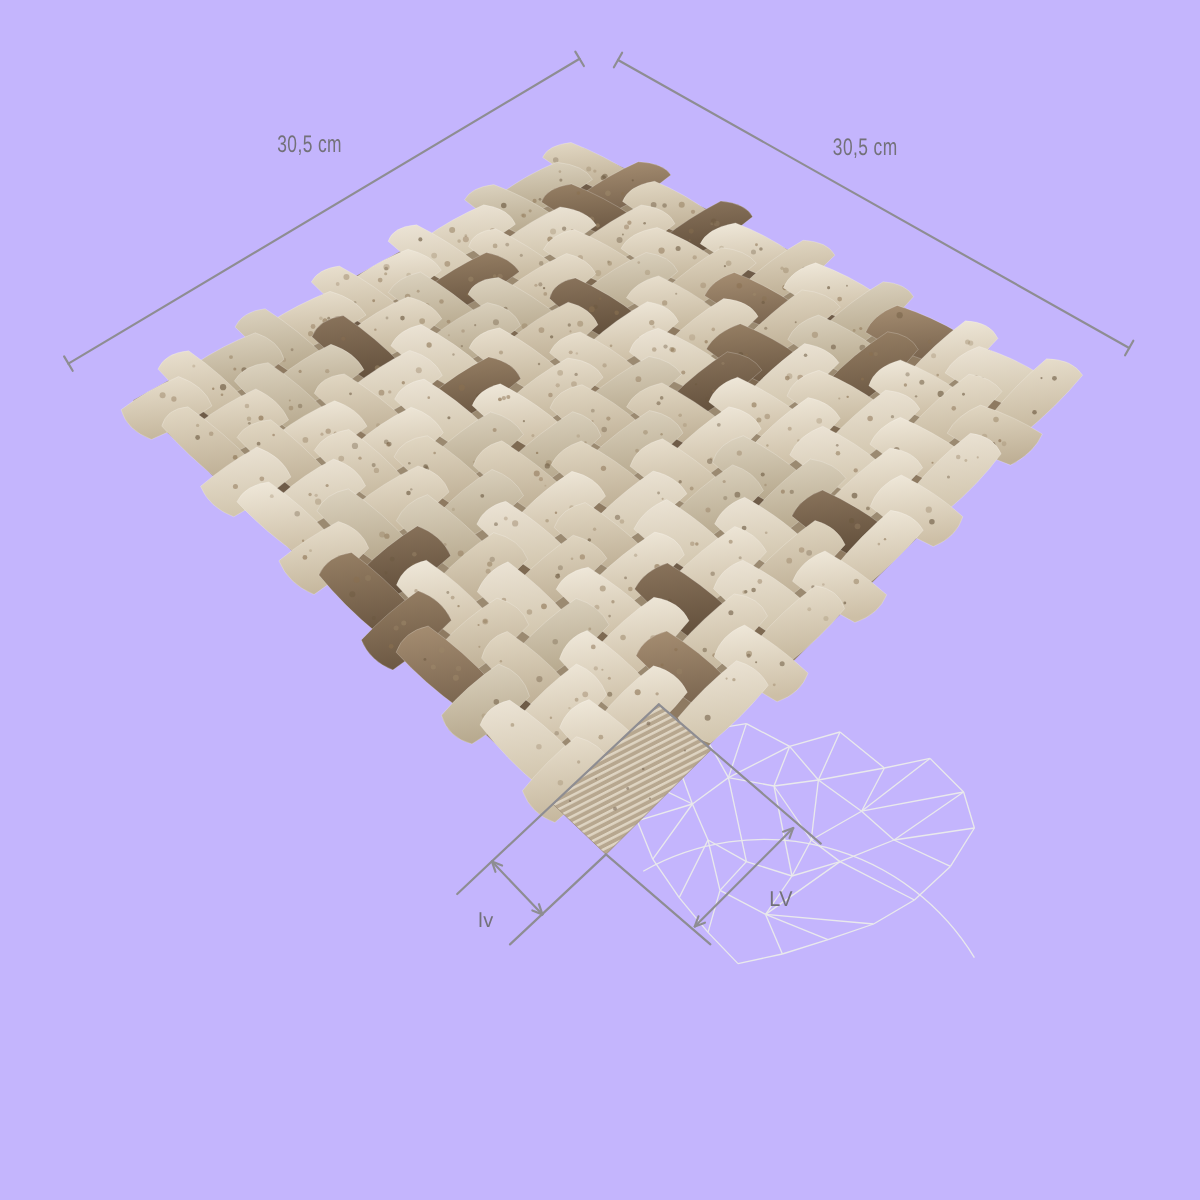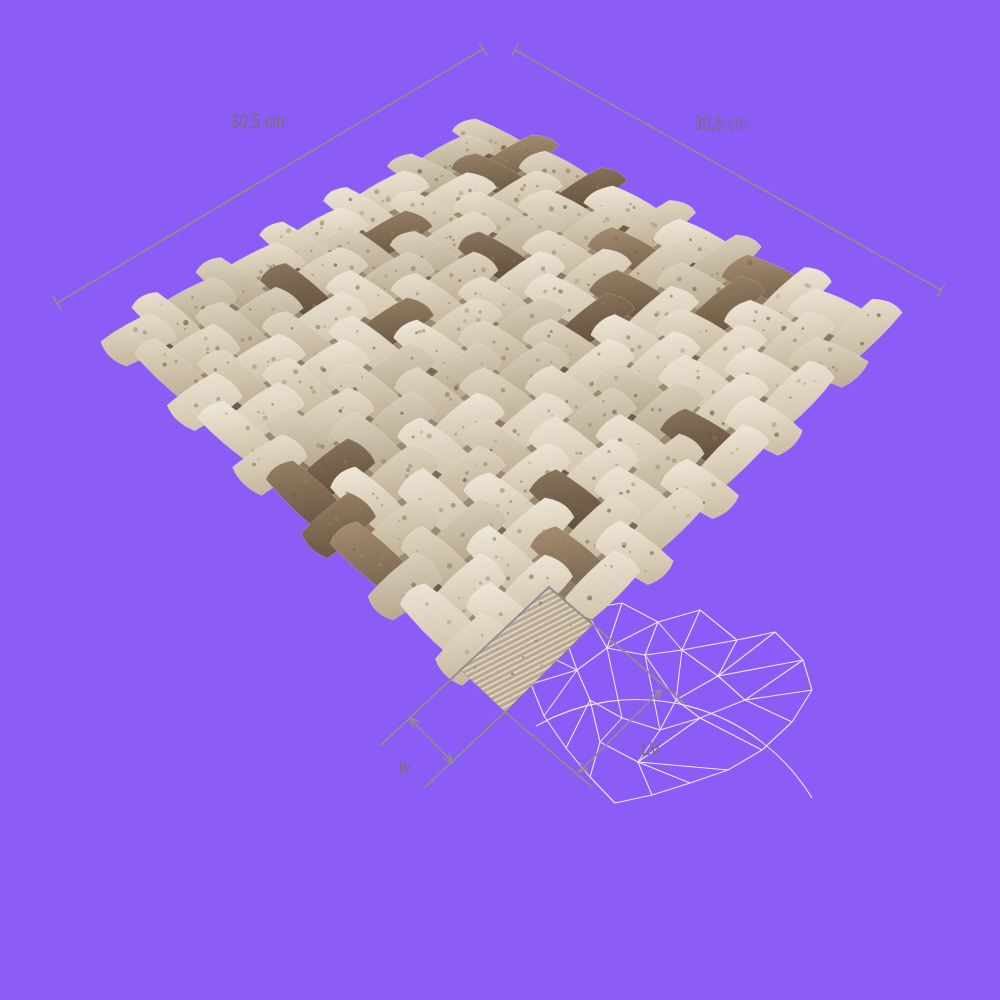--- a/index.html
+++ b/index.html
@@ -1,16 +1,16 @@
 <!DOCTYPE html>
 <html><head>
 <meta charset="utf-8">
 <style>
   html,body{margin:0;padding:0;background:#ffffff;}
-  .canvas{position:relative;width:1000px;height:1000px;background:#8b5cf6;overflow:hidden;
+  .canvas{position:relative;width:1000px;height:1000px;background:#c4b5fd;overflow:hidden;
           font-family:"Liberation Sans", sans-serif;}
   svg text{font-family:"Liberation Sans", sans-serif;letter-spacing:0.5px;}
 </style>
 </head>
 <body>
 
 <div class="canvas">
   <svg id="scene" width="1000" height="1000" viewBox="0 0 1000 1000">
       <defs>
         <linearGradient id="cg0" x1="0" y1="0" x2="0.15" y2="1">

